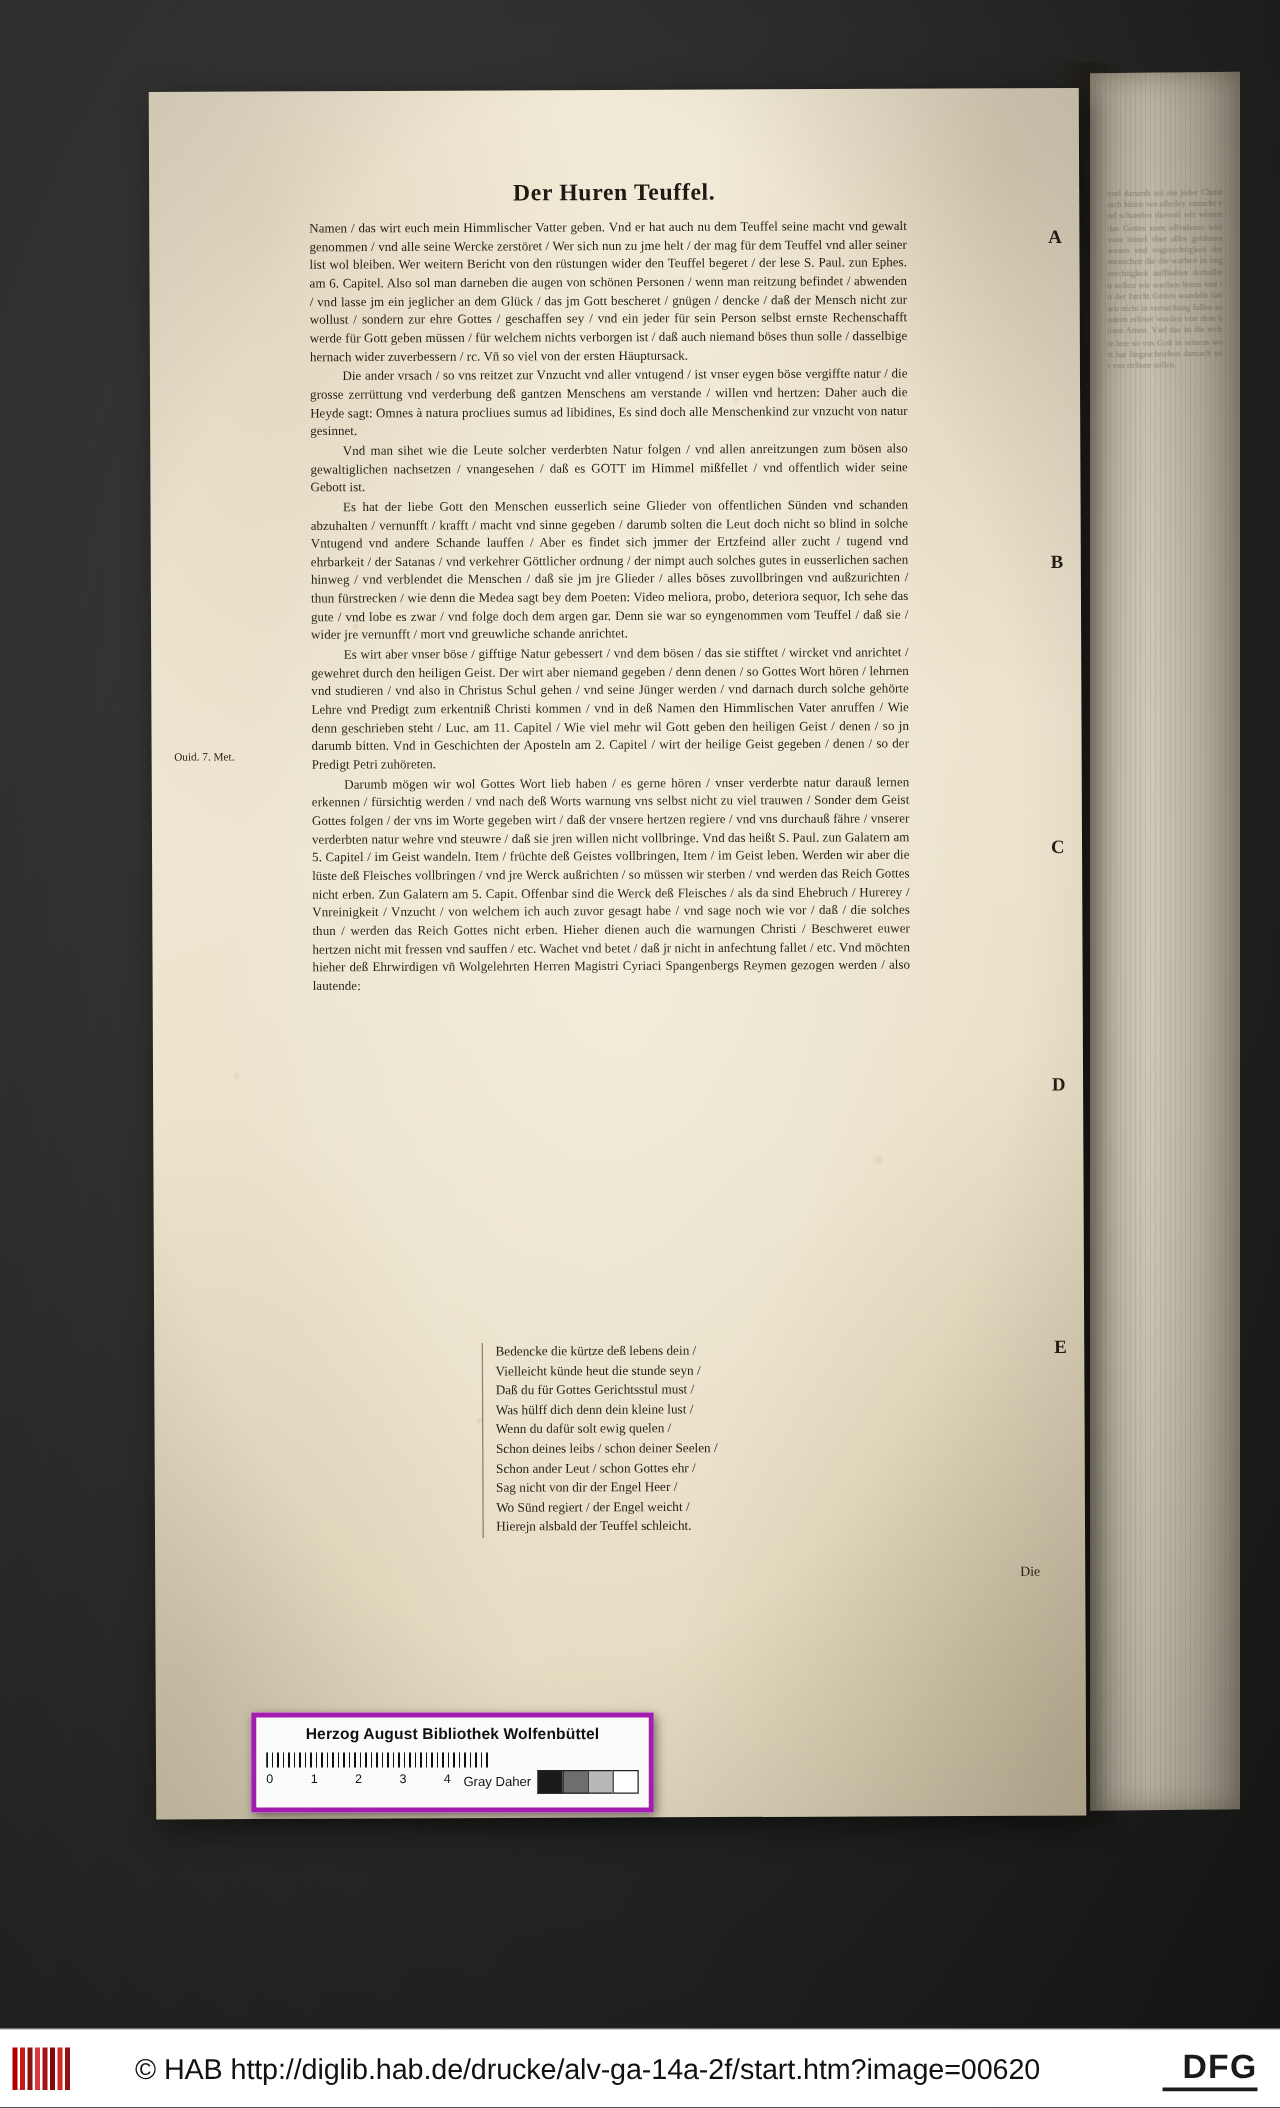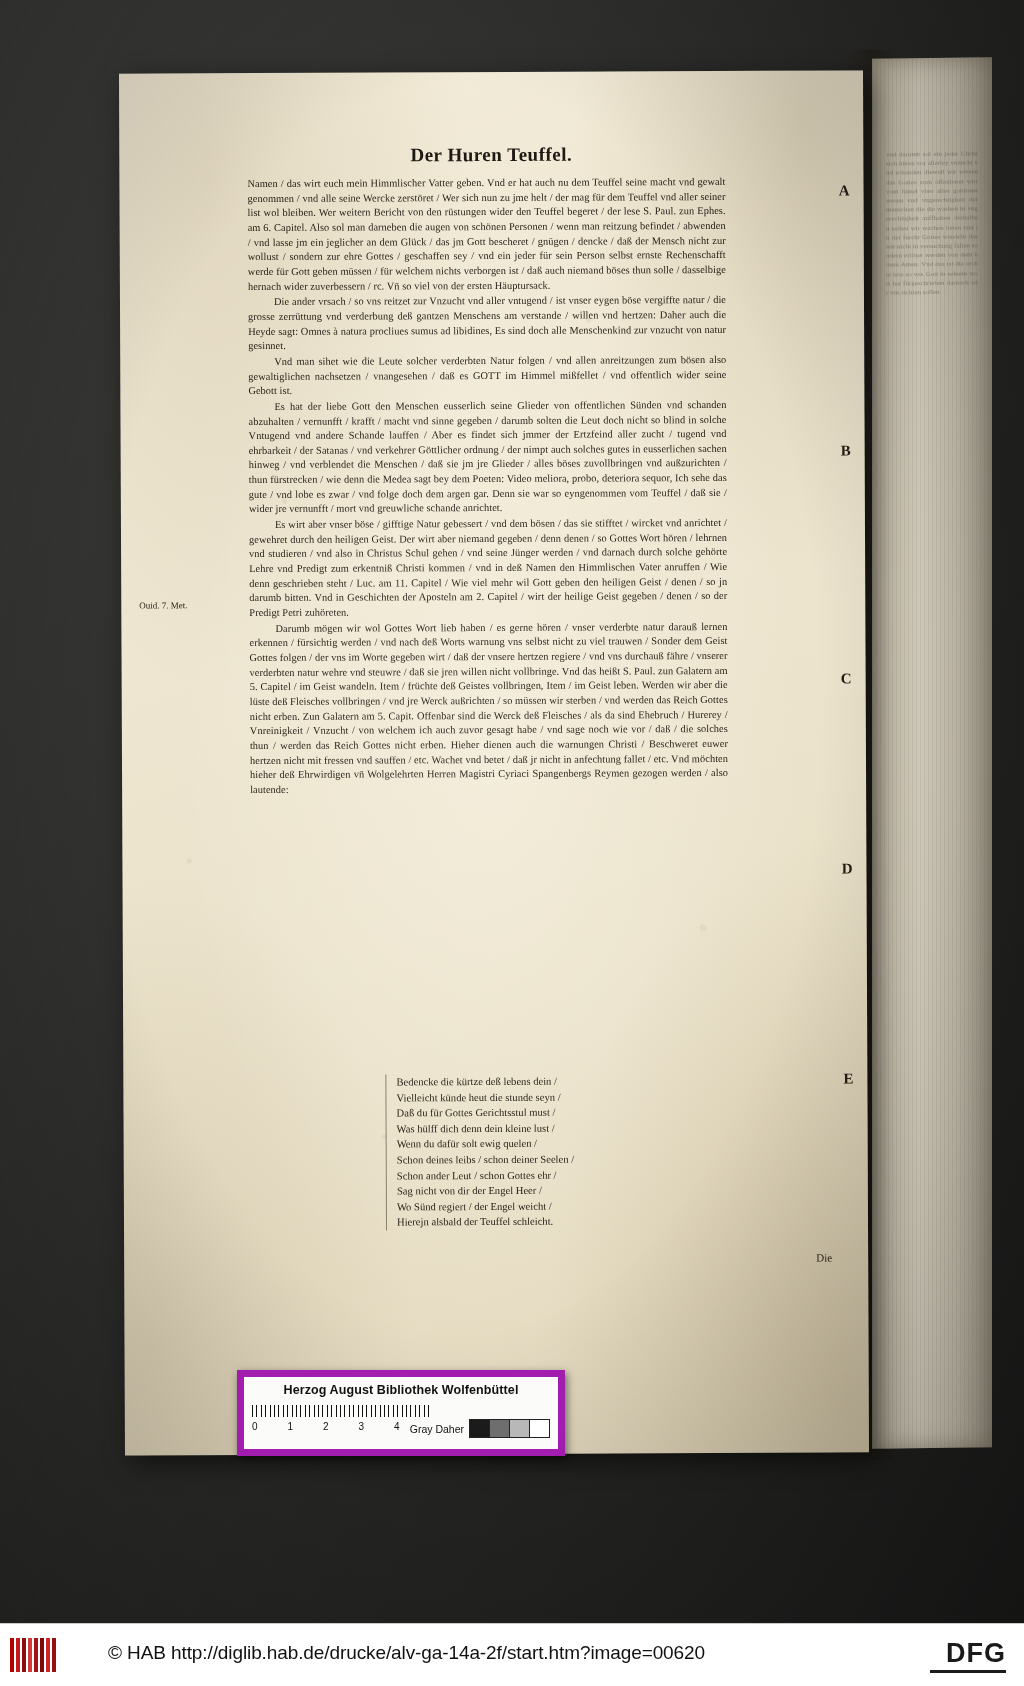--- a/index.html
+++ b/index.html
@@ -176,23 +176,22 @@
     color: #241d14;
     font-family: "Liberation Serif", serif;
   }
 
   
   #target-card {
     position: absolute;
     left: 201px; top: 1370px;
     width: 314px; height: 72px;
     background: #fbfbf9;
-    border: 7px solid #a21caf;
+    border: 4px solid #a21caf;
     box-shadow: 2px 3px 8px rgba(0,0,0,0.5);
-    margin-left: 36px;
   }
   #target-title {
     text-align: center;
     font-size: 12.5px;
     font-weight: bold;
     color: #111;
     margin-top: 6px;
     letter-spacing: .1px;
     font-family: "Liberation Sans", sans-serif;
   }
@@ -235,21 +234,21 @@
   #footer-bar {
     position: absolute;
     left: 0; bottom: 0;
     width: 1024px; height: 62px;
     background: #ffffff;
     border-top: 1px solid #c9c9c9;
   }
   #footer-credit {
     position: absolute;
     left: 108px; top: 18px;
-    font-size: 19px;
+    font-size: 23px;
     color: #111;
     font-family: "Liberation Sans", sans-serif;
     letter-spacing: -0.1px;
   }
   #color-bars {
     position: absolute;
     left: 10px; top: 14px;
     display: flex;
     height: 34px;
   }

